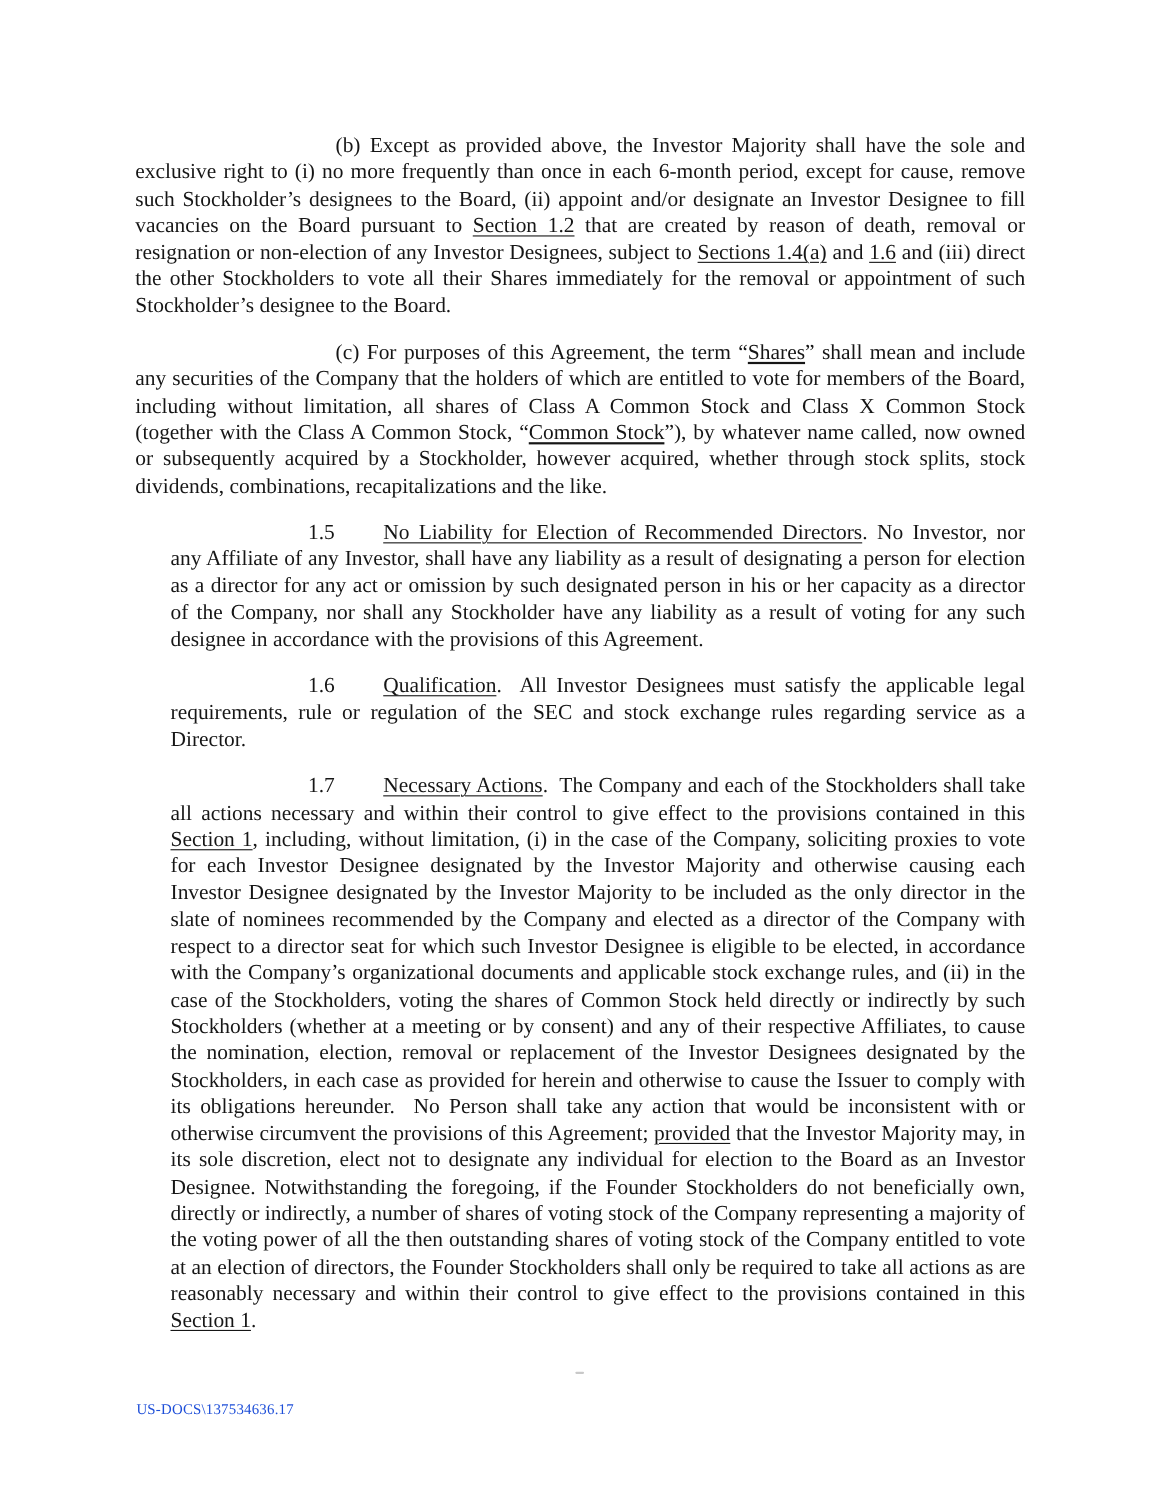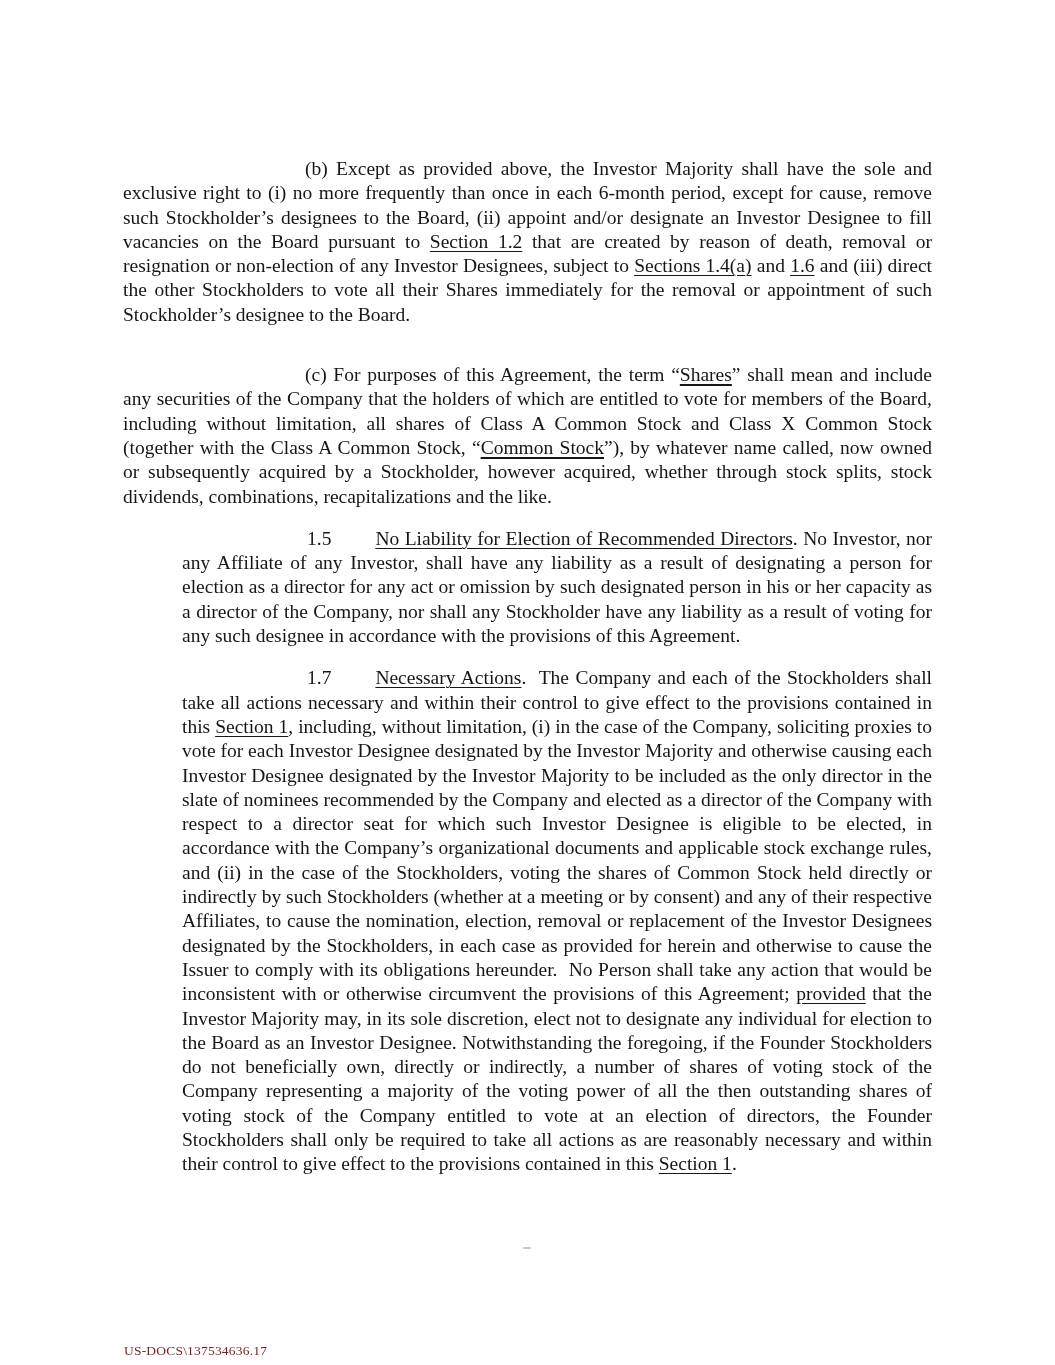--- a/index.html
+++ b/index.html
@@ -25,25 +25,24 @@
     font-size: 19.5px;
     line-height: 24.3px;
   }
   p.para {
     margin: 0 0 18px 0;
     padding: 0;
   }
   
   p.para.lettered {
     text-indent: 182px;
-    margin-top: 36px;
   }
   
   p.para.numbered {
-    margin-left: 59px;
+    margin-left: 32px;
     text-indent: 125px;
   }
   .tab {
     display: inline-block;
     width: 44px;
   }
   .u {
     text-decoration: underline;
     text-decoration-thickness: 1.4px;
     text-underline-offset: 3px;
@@ -59,32 +58,33 @@
     left: 523px;
     top: 1247px;
     width: 8px;
     height: 2px;
     background: #c9c9c9;
     border-radius: 1px;
   }
   .footer {
     position: absolute;
     left: 124px;
-    top: 1343px;
+    top: 1273px;
     font-size: 13.5px;
     letter-spacing: 0.2px;
-    color: #7f1d1d;
+    color: #1d4ed8;
     text-align: center;
   }
 </style>
 </head>
 <body>
 
 <div class="page">
   <div class="doc-body">
       <p class="para lettered"><span class="">(b) Except as provided above, the Investor Majority shall have the sole and exclusive right to (i) no more frequently than once in each 6-month period, except for cause, remove such Stockholder’s designees to the Board, (ii) appoint and/or designate an Investor Designee to fill vacancies on the Board pursuant to </span><span class="u">Section 1.2</span><span class=""> that are created by reason of death, removal or resignation or non-election of any Investor Designees, subject to </span><span class="u">Sections 1.4(a)</span><span class=""> and </span><span class="u">1.6</span><span class=""> and (iii) direct the other Stockholders to vote all their Shares immediately for the removal or appointment of such Stockholder’s designee to the Board.</span></p>
       <p class="para lettered"><span class="">(c) For purposes of this Agreement, the term “</span><span class="bu">Shares</span><span class="">” shall mean and include any securities of the Company that the holders of which are entitled to vote for members of the Board, including without limitation, all shares of Class A Common Stock and Class X Common Stock (together with the Class A Common Stock, “</span><span class="bu">Common Stock</span><span class="">”), by whatever name called, now owned or subsequently acquired by a Stockholder, however acquired, whether through stock splits, stock dividends, combinations, recapitalizations and the like.</span></p>
       <p class="para numbered"><span class="">1.5</span><span class="tab"></span><span class="u">No Liability for Election of Recommended Directors</span><span class="">. No Investor, nor any Affiliate of any Investor, shall have any liability as a result of designating a person for election as a director for any act or omission by such designated person in his or her capacity as a director of the Company, nor shall any Stockholder have any liability as a result of voting for any such designee in accordance with the provisions of this Agreement.</span></p>
+      <p class="para numbered"><span class="">1.6</span><span class="tab"></span><span class="u">Qualification</span><span class="">.&nbsp; All Investor Designees must satisfy the applicable legal requirements, rule or regulation of the SEC and stock exchange rules regarding service as a Director.</span></p>
       <p class="para numbered"><span class="">1.7</span><span class="tab"></span><span class="u">Necessary Actions</span><span class="">.&nbsp; The Company and each of the Stockholders shall take all actions necessary and within their control to give effect to the provisions contained in this </span><span class="u">Section 1</span><span class="">, including, without limitation, (i) in the case of the Company, soliciting proxies to vote for each Investor Designee designated by the Investor Majority and otherwise causing each Investor Designee designated by the Investor Majority to be included as the only director in the slate of nominees recommended by the Company and elected as a director of the Company with respect to a director seat for which such Investor Designee is eligible to be elected, in accordance with the Company’s organizational documents and applicable stock exchange rules, and (ii) in the case of the Stockholders, voting the shares of Common Stock held directly or indirectly by such Stockholders (whether at a meeting or by consent) and any of their respective Affiliates, to cause the nomination, election, removal or replacement of the Investor Designees designated by the Stockholders, in each case as provided for herein and otherwise to cause the Issuer to comply with its obligations hereunder.&nbsp; No Person shall take any action that would be inconsistent with or otherwise circumvent the provisions of this Agreement; </span><span class="u">provided</span><span class=""> that the Investor Majority may, in its sole discretion, elect not to designate any individual for election to the Board as an Investor Designee. Notwithstanding the foregoing, if the Founder Stockholders do not beneficially own, directly or indirectly, a number of shares of voting stock of the Company representing a majority of the voting power of all the then outstanding shares of voting stock of the Company entitled to vote at an election of directors, the Founder Stockholders shall only be required to take all actions as are reasonably necessary and within their control to give effect to the provisions contained in this </span><span class="u">Section 1</span><span class="">.</span></p>
     </div>
   <div class="stray-mark"></div>
   <div class="footer">US-DOCS\137534636.17</div>
 </div>
 
 </body></html>

